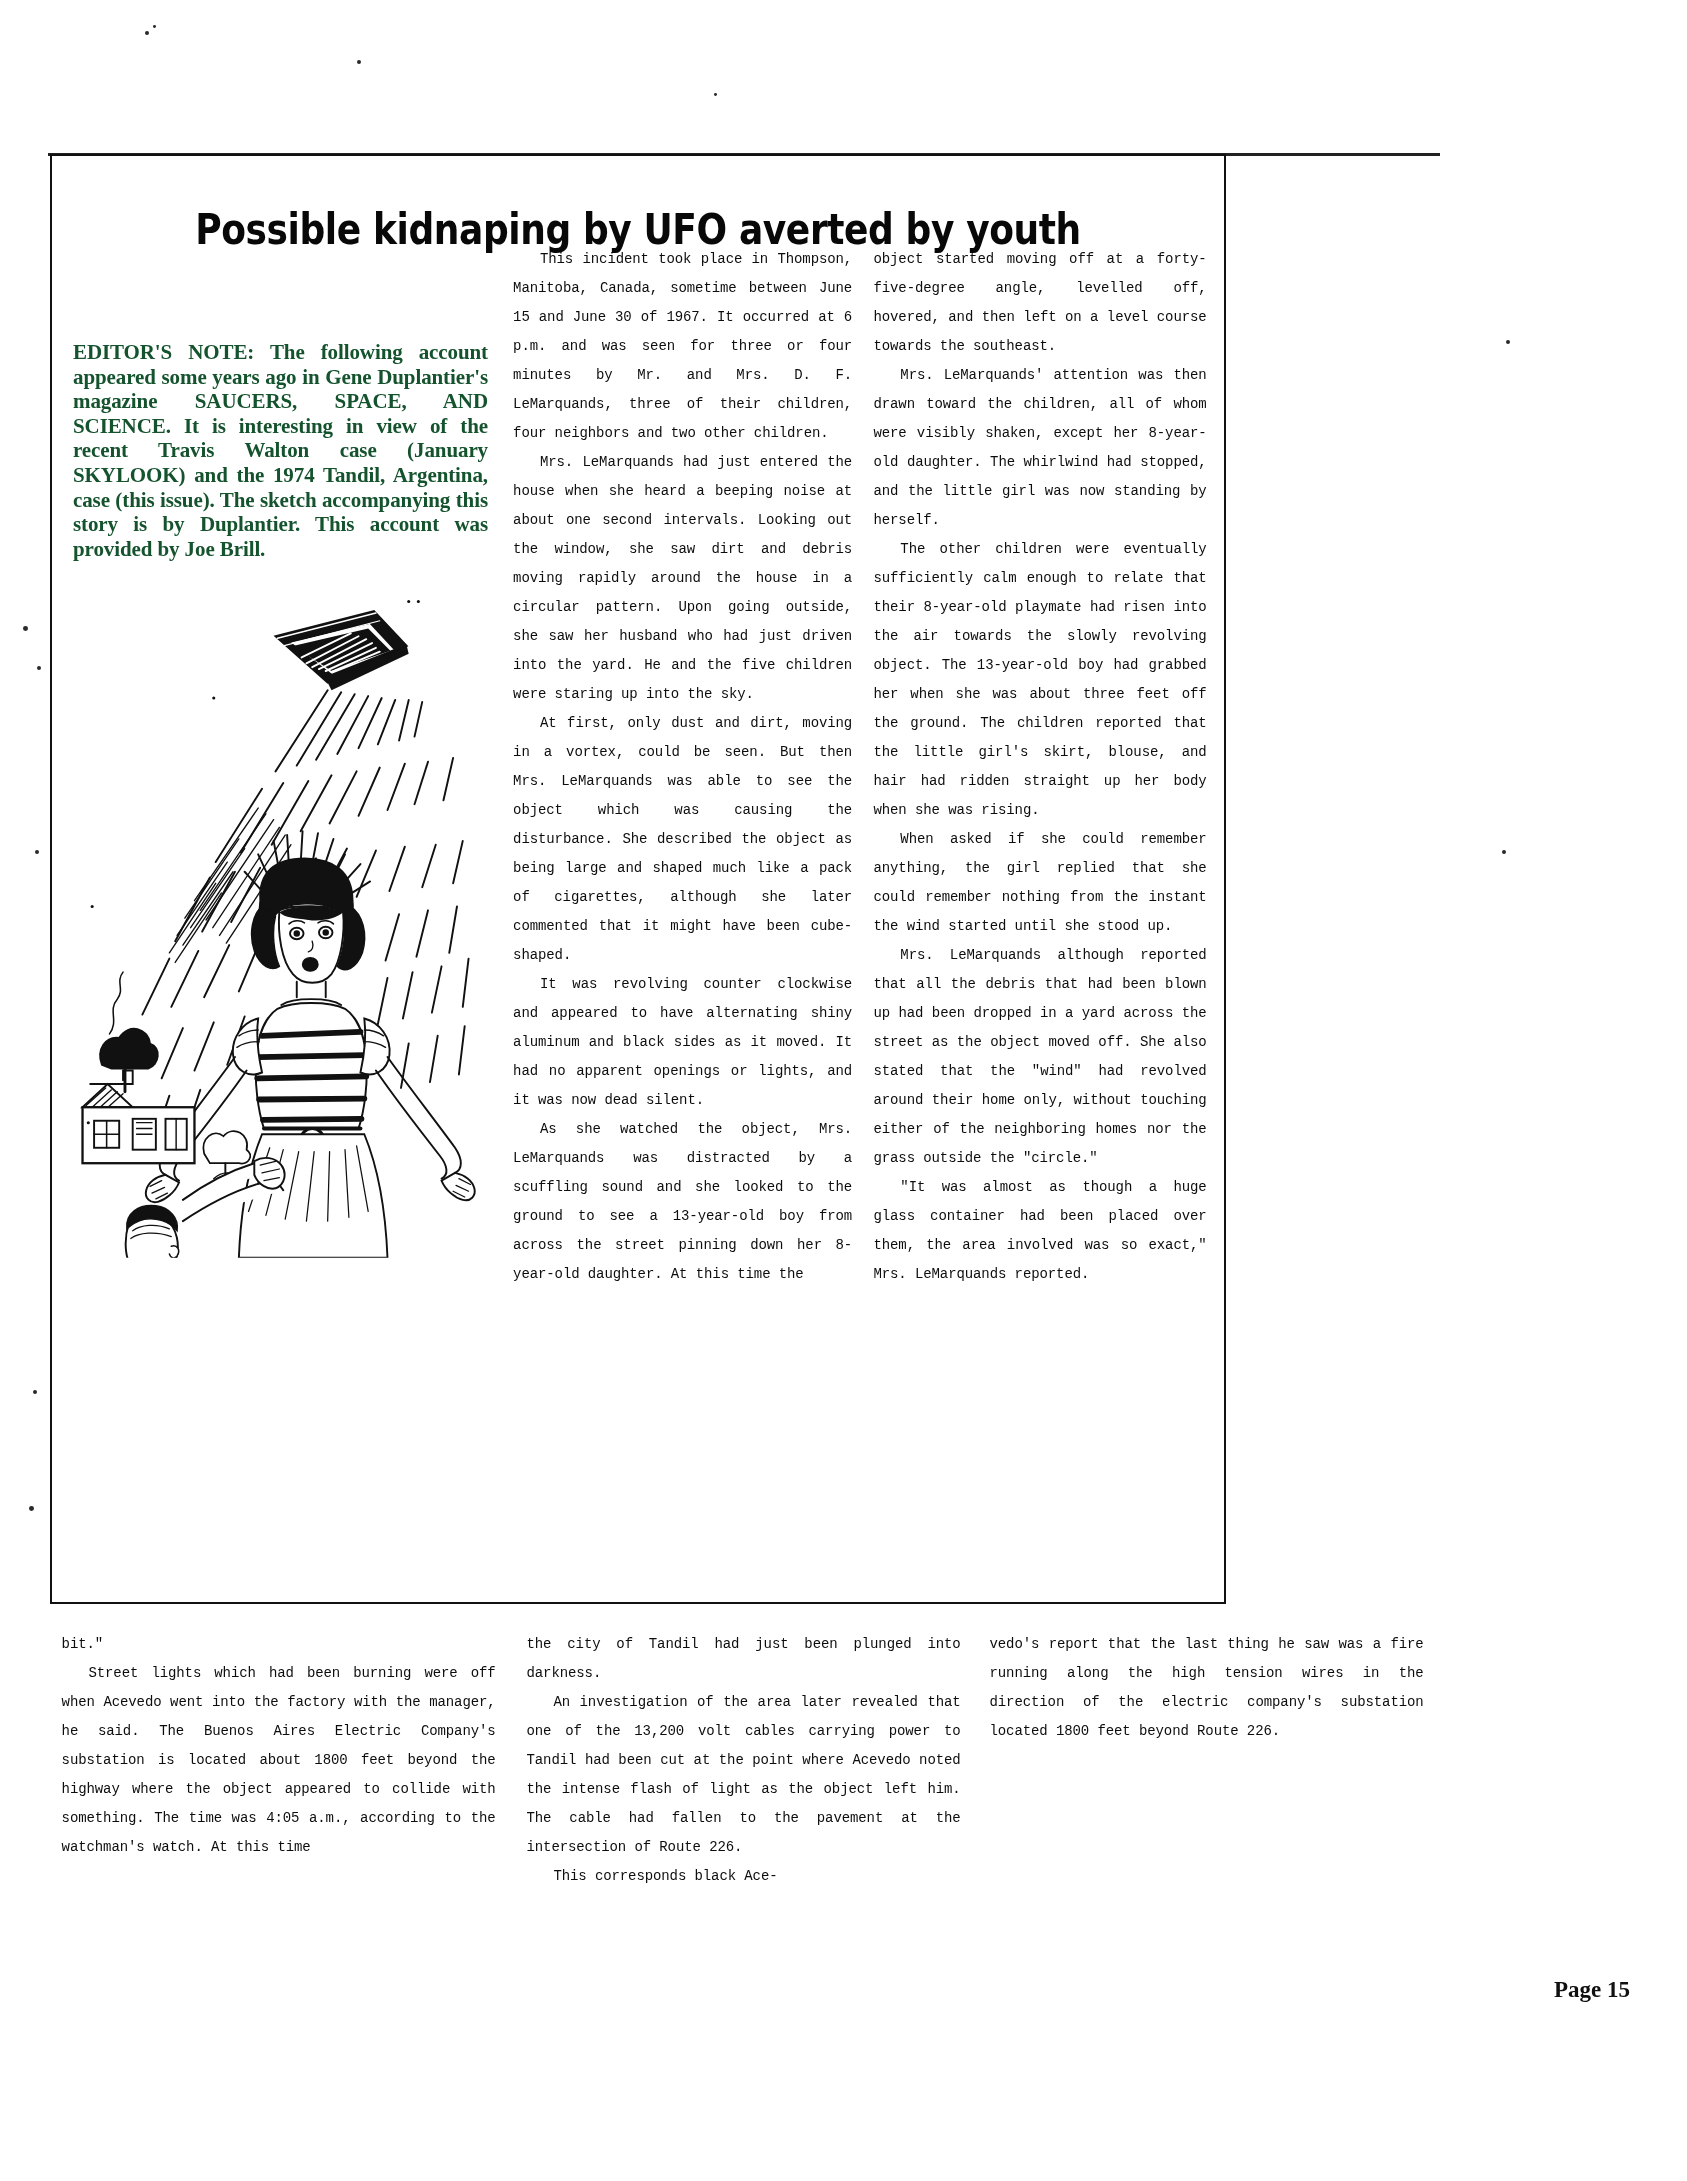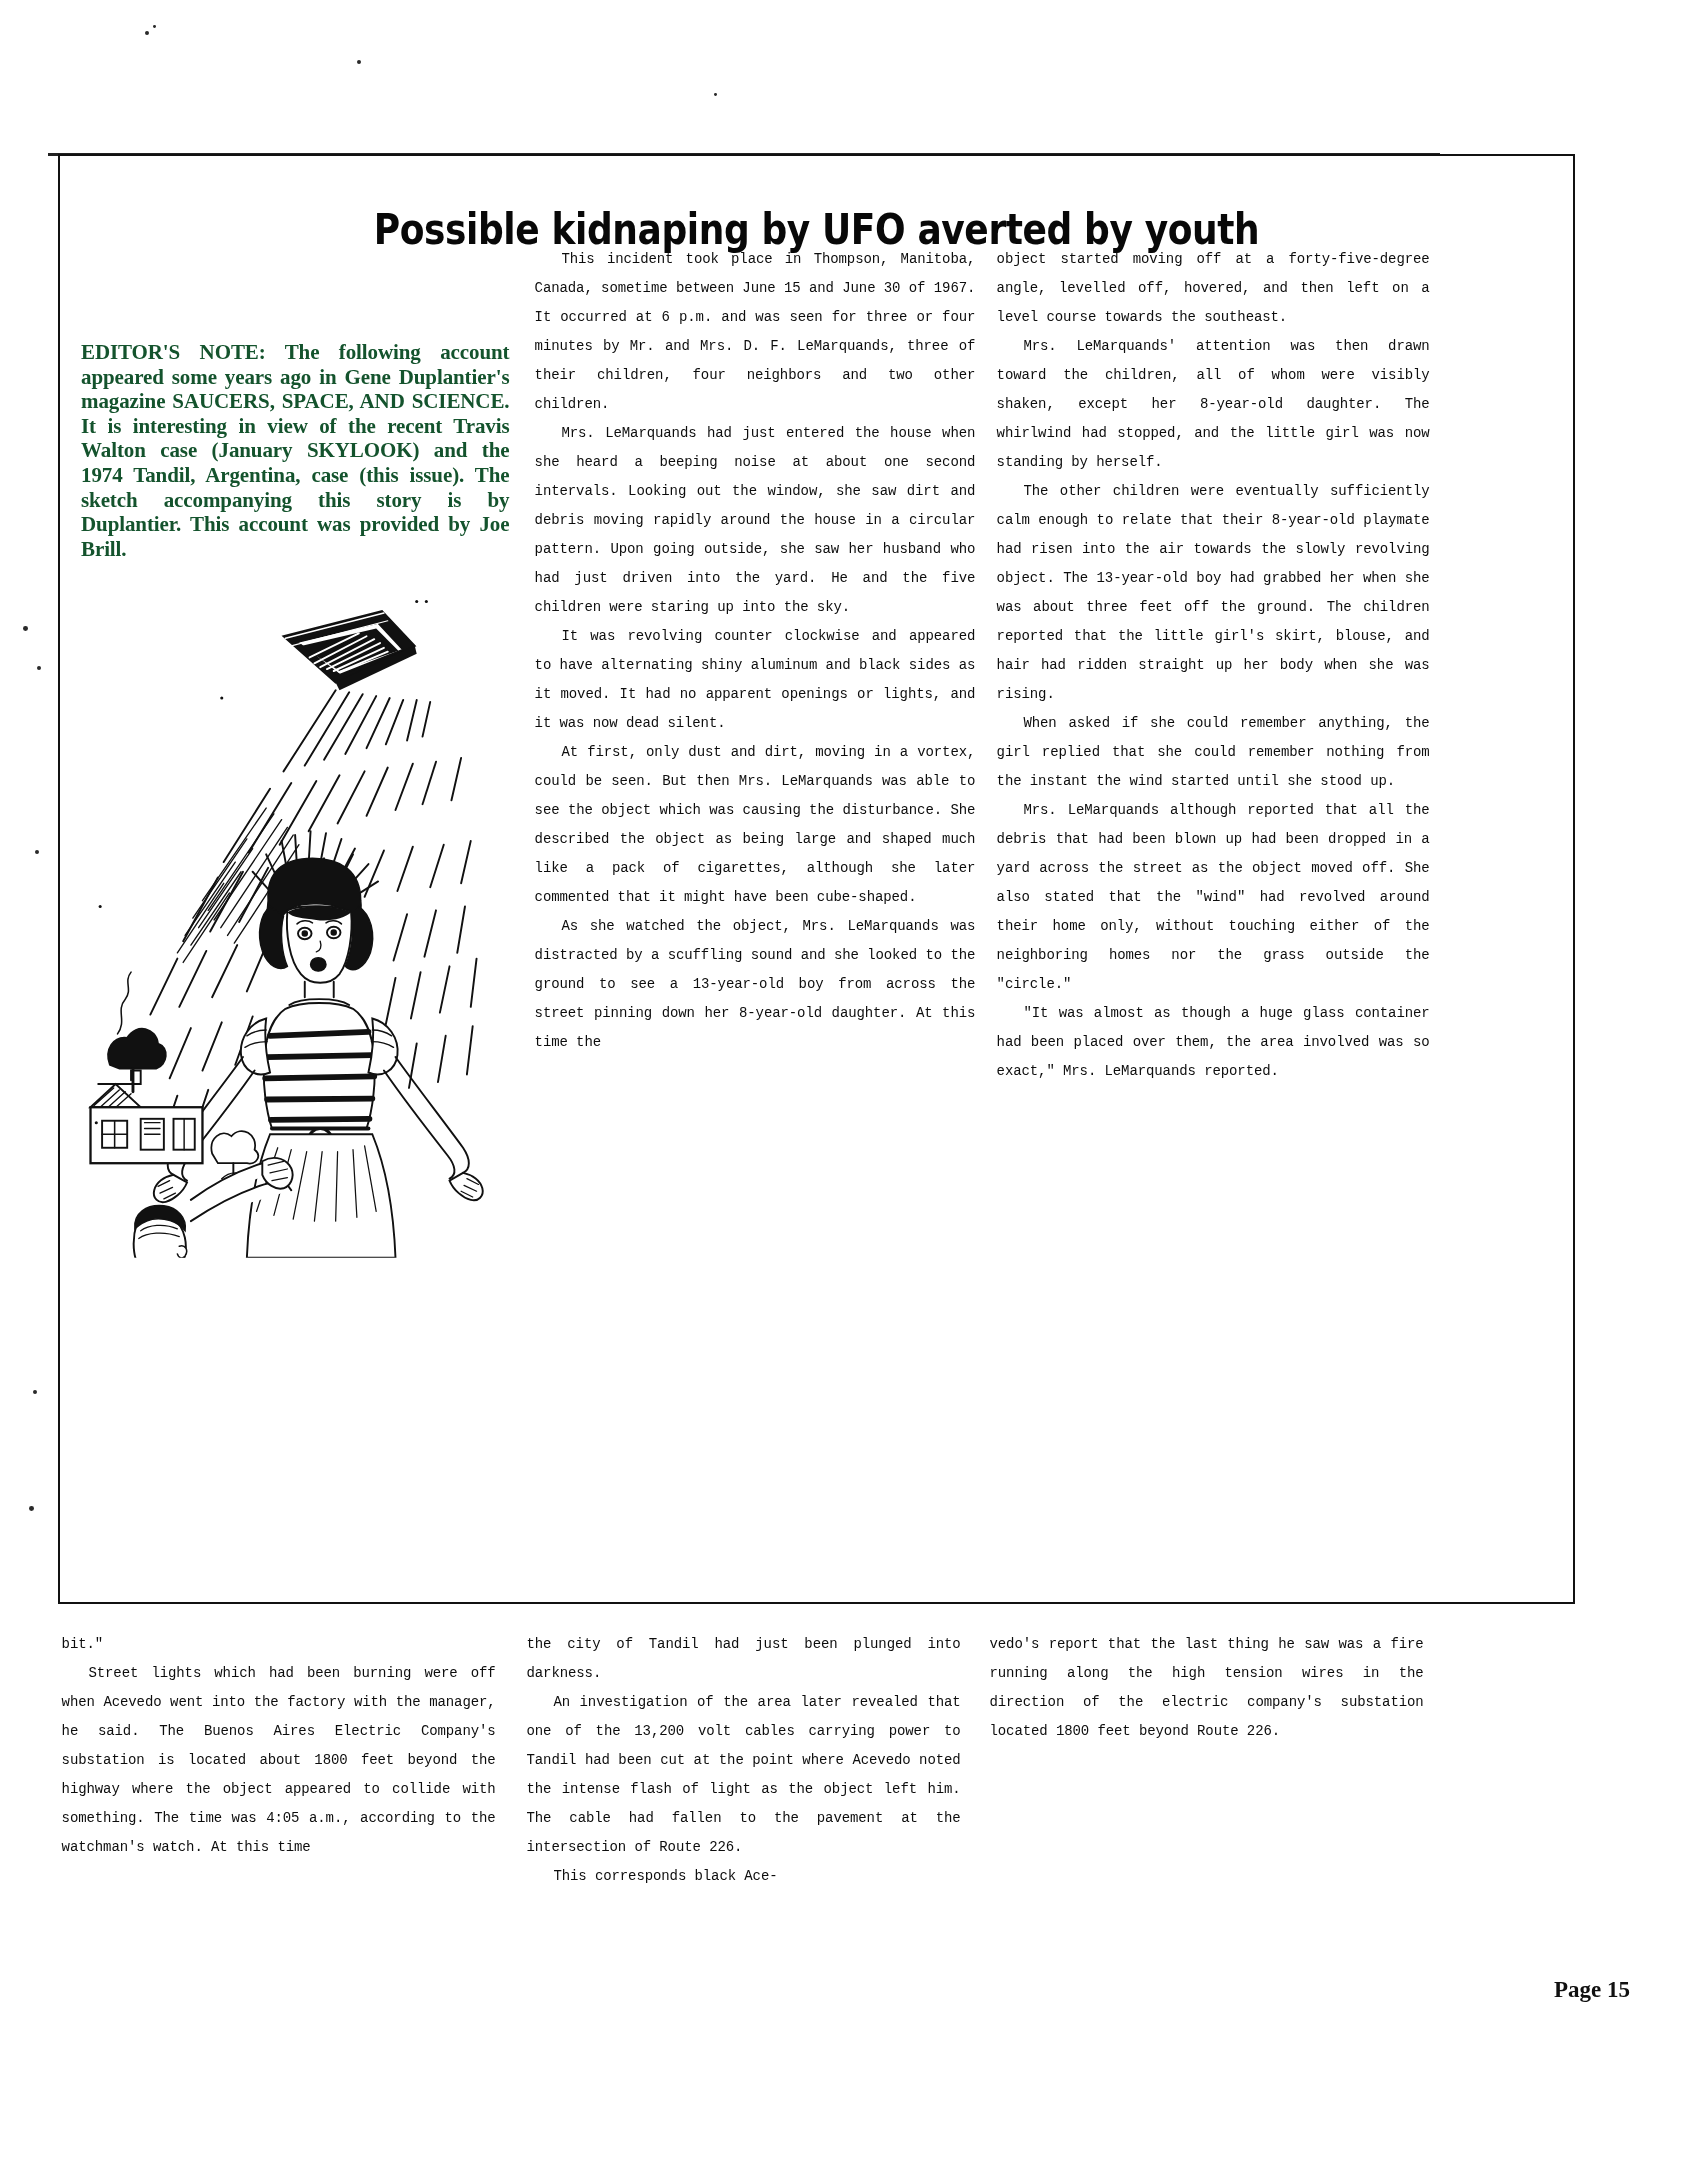--- a/index.html
+++ b/index.html
@@ -20,23 +20,23 @@
   .speck {
     position: absolute;
     background: #2a2a2a;
     border-radius: 50%;
     pointer-events: none;
   }
 
   
   #article-box {
     position: absolute;
-    left: 58px;
+    left: 50px;
     top: 154px;
-    width: 1517px;
+    width: 1176px;
     height: 1450px;
     border: 2.9px solid #111;
     box-sizing: border-box;
     background: #fff;
   }
 
   #headline {
     text-align: center;
     font-family: "DejaVu Sans", sans-serif;
     font-weight: bold;
@@ -437,22 +437,22 @@
             </g>
 
           </g>
         </svg>
       </div>
     </div>
 
     <div class="col col-mid body-col">
       <p>This incident took place in Thompson, Manitoba, Canada, sometime between June 15 and June 30 of 1967. It occurred at 6 p.m. and was seen for three or four minutes by Mr. and Mrs. D. F. LeMarquands, three of their children, four neighbors and two other children.</p>
       <p>Mrs. LeMarquands had just entered the house when she heard a beeping noise at about one second intervals. Looking out the window, she saw dirt and debris moving rapidly around the house in a circular pattern. Upon going outside, she saw her husband who had just driven into the yard. He and the five children were staring up into the sky.</p>
+      <p>At first, only dust and dirt, moving in a vortex, could be seen. But then Mrs. LeMarquands was able to see the object which was causing the disturbance. She described the object as being large and shaped much like a pack of cigarettes, although she later commented that it might have been cube-shaped.</p>
       <p>It was revolving counter clockwise and appeared to have alternating shiny aluminum and black sides as it moved. It had no apparent openings or lights, and it was now dead silent.</p>
-      <p>At first, only dust and dirt, moving in a vortex, could be seen. But then Mrs. LeMarquands was able to see the object which was causing the disturbance. She described the object as being large and shaped much like a pack of cigarettes, although she later commented that it might have been cube-shaped.</p>
       <p>As she watched the object, Mrs. LeMarquands was distracted by a scuffling sound and she looked to the ground to see a 13-year-old boy from across the street pinning down her 8-year-old daughter. At this time the</p>
     </div>
 
     <div class="col col-right body-col">
       <p class="noindent">object started moving off at a forty-five-degree angle, levelled off, hovered, and then left on a level course towards the southeast.</p>
       <p>Mrs. LeMarquands' attention was then drawn toward the children, all of whom were visibly shaken, except her 8-year-old daughter. The whirlwind had stopped, and the little girl was now standing by herself.</p>
       <p>The other children were eventually sufficiently calm enough to relate that their 8-year-old playmate had risen into the air towards the slowly revolving object. The 13-year-old boy had grabbed her when she was about three feet off the ground. The children reported that the little girl's skirt, blouse, and hair had ridden straight up her body when she was rising.</p>
       <p>When asked if she could remember anything, the girl replied that she could remember nothing from the instant the wind started until she stood up.</p>
       <p>Mrs. LeMarquands although reported that all the debris that had been blown up had been dropped in a yard across the street as the object moved off. She also stated that the "wind" had revolved around their home only, without touching either of the neighboring homes nor the grass outside the "circle."</p>
       <p>"It was almost as though a huge glass container had been placed over them, the area involved was so exact," Mrs. LeMarquands reported.</p>

